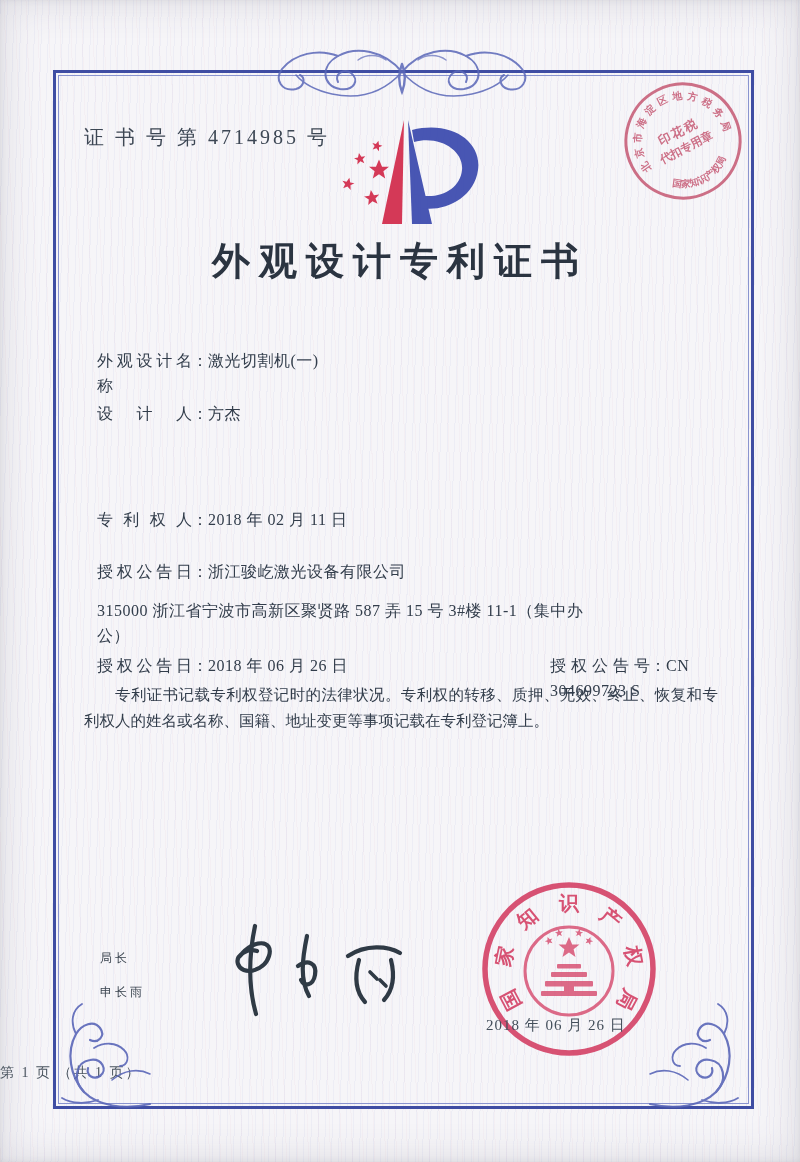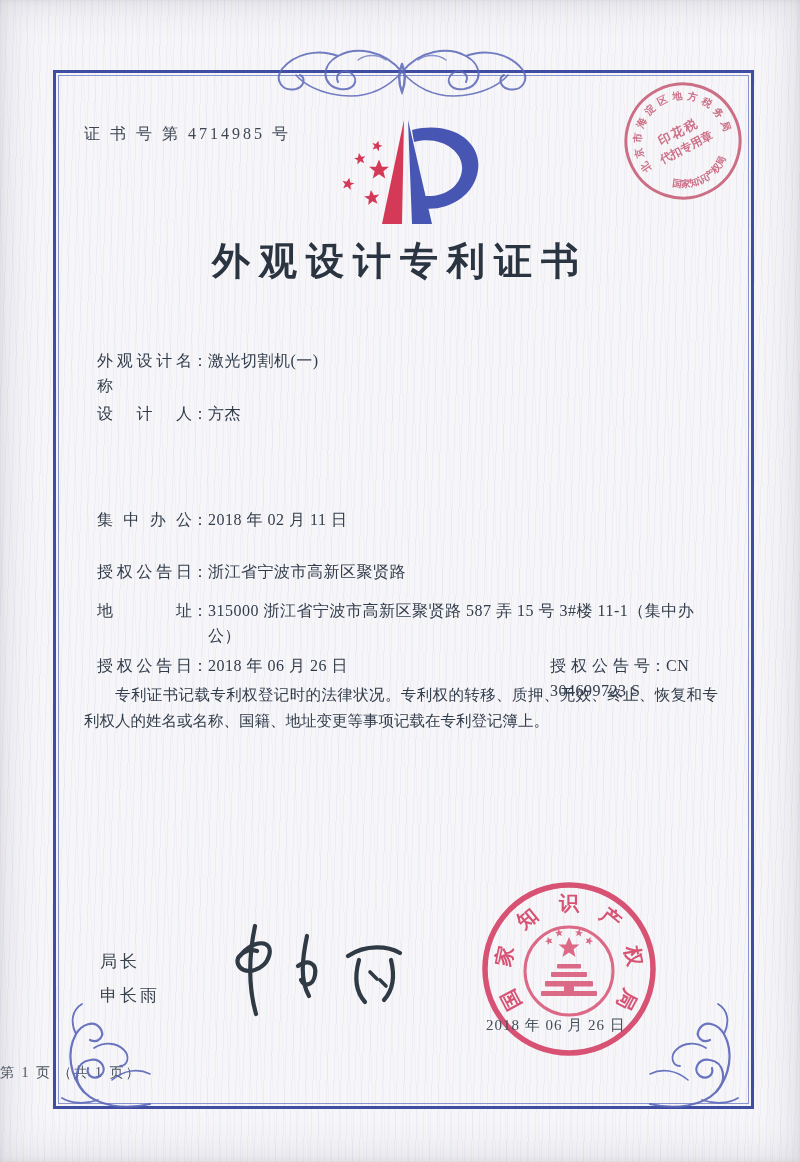--- a/index.html
+++ b/index.html
@@ -19,21 +19,21 @@
   }
   .frame{
     position:absolute;left:53px;top:70px;width:695px;height:1033px;
     border:3px solid #3f4da3;
   }
   .frame::before{
     content:"";position:absolute;inset:2px;border:1px solid #8a94cf;
   }
   .cert-no{
     position:absolute;left:84px;top:124px;
-    font-size:16px;letter-spacing:3px;color:#3d4754;
+    font-size:20px;letter-spacing:3px;color:#3d4754;
   }
   .logo{position:absolute;left:300px;top:106px;width:200px;height:132px;opacity:.92;}
   .title{
     position:absolute;left:0;top:236px;width:100%;text-align:center;
     font-size:38px;font-weight:700;letter-spacing:9px;color:#2b3441;
   }
   .field-row{
     position:absolute;left:97px;width:620px;
     font-size:16px;line-height:25px;color:#323d4b;
   }
@@ -44,21 +44,21 @@
   .fvalue{letter-spacing:.5px;}
   .addr-row{display:flex;}
   .addr-row .fvalue{width:505px;}
   .grant-right{position:absolute;left:453px;top:0;}
   .grant-right .jlabel{width:100px;}
   .paras{
     position:absolute;left:84px;top:682px;width:634px;
     font-size:15.5px;line-height:26px;color:#323d4b;text-align:justify;
   }
   .paras p{margin:0 0 1px 0;text-indent:2em;}
-  .signer{position:absolute;left:100px;font-size:17px;letter-spacing:3px;color:#39434e;
+  .signer{position:absolute;left:100px;font-size:12px;letter-spacing:3px;color:#39434e;
     font-family:"Liberation Sans","DejaVu Sans",sans-serif;}
   .sig-svg{position:absolute;left:210px;top:920px;z-index:4;}
   .main-seal{position:absolute;left:478px;top:878px;z-index:5;opacity:.93;}
   .seal-date{
     position:absolute;left:486px;top:1016px;z-index:6;
     font-size:15px;letter-spacing:1px;color:#434e5a;
   }
   .tax-seal{position:absolute;left:618px;top:76px;z-index:5;opacity:.88;transform:rotate(-27deg);}
   .footer{
     position:absolute;left:0;top:1064px;width:100%;text-align:left;
@@ -127,27 +127,26 @@
 
   <div class="title">外观设计专利证书</div>
 
   <div class="field-row" style="top:401px">
     <span class="jlabel">设计人</span><span>：</span><span class="fvalue">方杰</span>
   </div>
   <div class="field-row" style="top:348px">
     <span class="jlabel">外观设计名称</span><span>：</span><span class="fvalue">激光切割机(一)</span>
   </div>
   <div class="field-row" style="top:507px">
-    <span class="jlabel">集中办公</span><span>：</span><span class="fvalue">2018 年 02 月 11 日</span>
+    <span class="jlabel">专利权人</span><span>：</span><span class="fvalue">2018 年 02 月 11 日</span>
   </div>
   <div class="field-row" style="top:559px">
-    <span class="jlabel">授权公告日</span><span>：</span><span class="fvalue">浙江省宁波市高新区聚贤路</span>
+    <span class="jlabel">授权公告日</span><span>：</span><span class="fvalue">浙江骏屹激光设备有限公司</span>
   </div>
   <div class="field-row addr-row" style="top:598px">
-    <span style="white-space:nowrap"><span class="jlabel">地址</span><span>：</span></span>
       <span class="fvalue">315000 浙江省宁波市高新区聚贤路 587 弄 15 号 3#楼 11-1（集中办公）</span>
   </div>
   <div class="field-row" style="top:653px">
     <span class="jlabel">授权公告日</span><span>：</span><span class="fvalue">2018 年 06 月 26 日</span>
     <span class="grant-right">
       <span class="jlabel">授权公告号</span><span>：</span><span class="fvalue">CN 304699723 S</span>
     </span>
   </div>
 
   <div class="paras">

